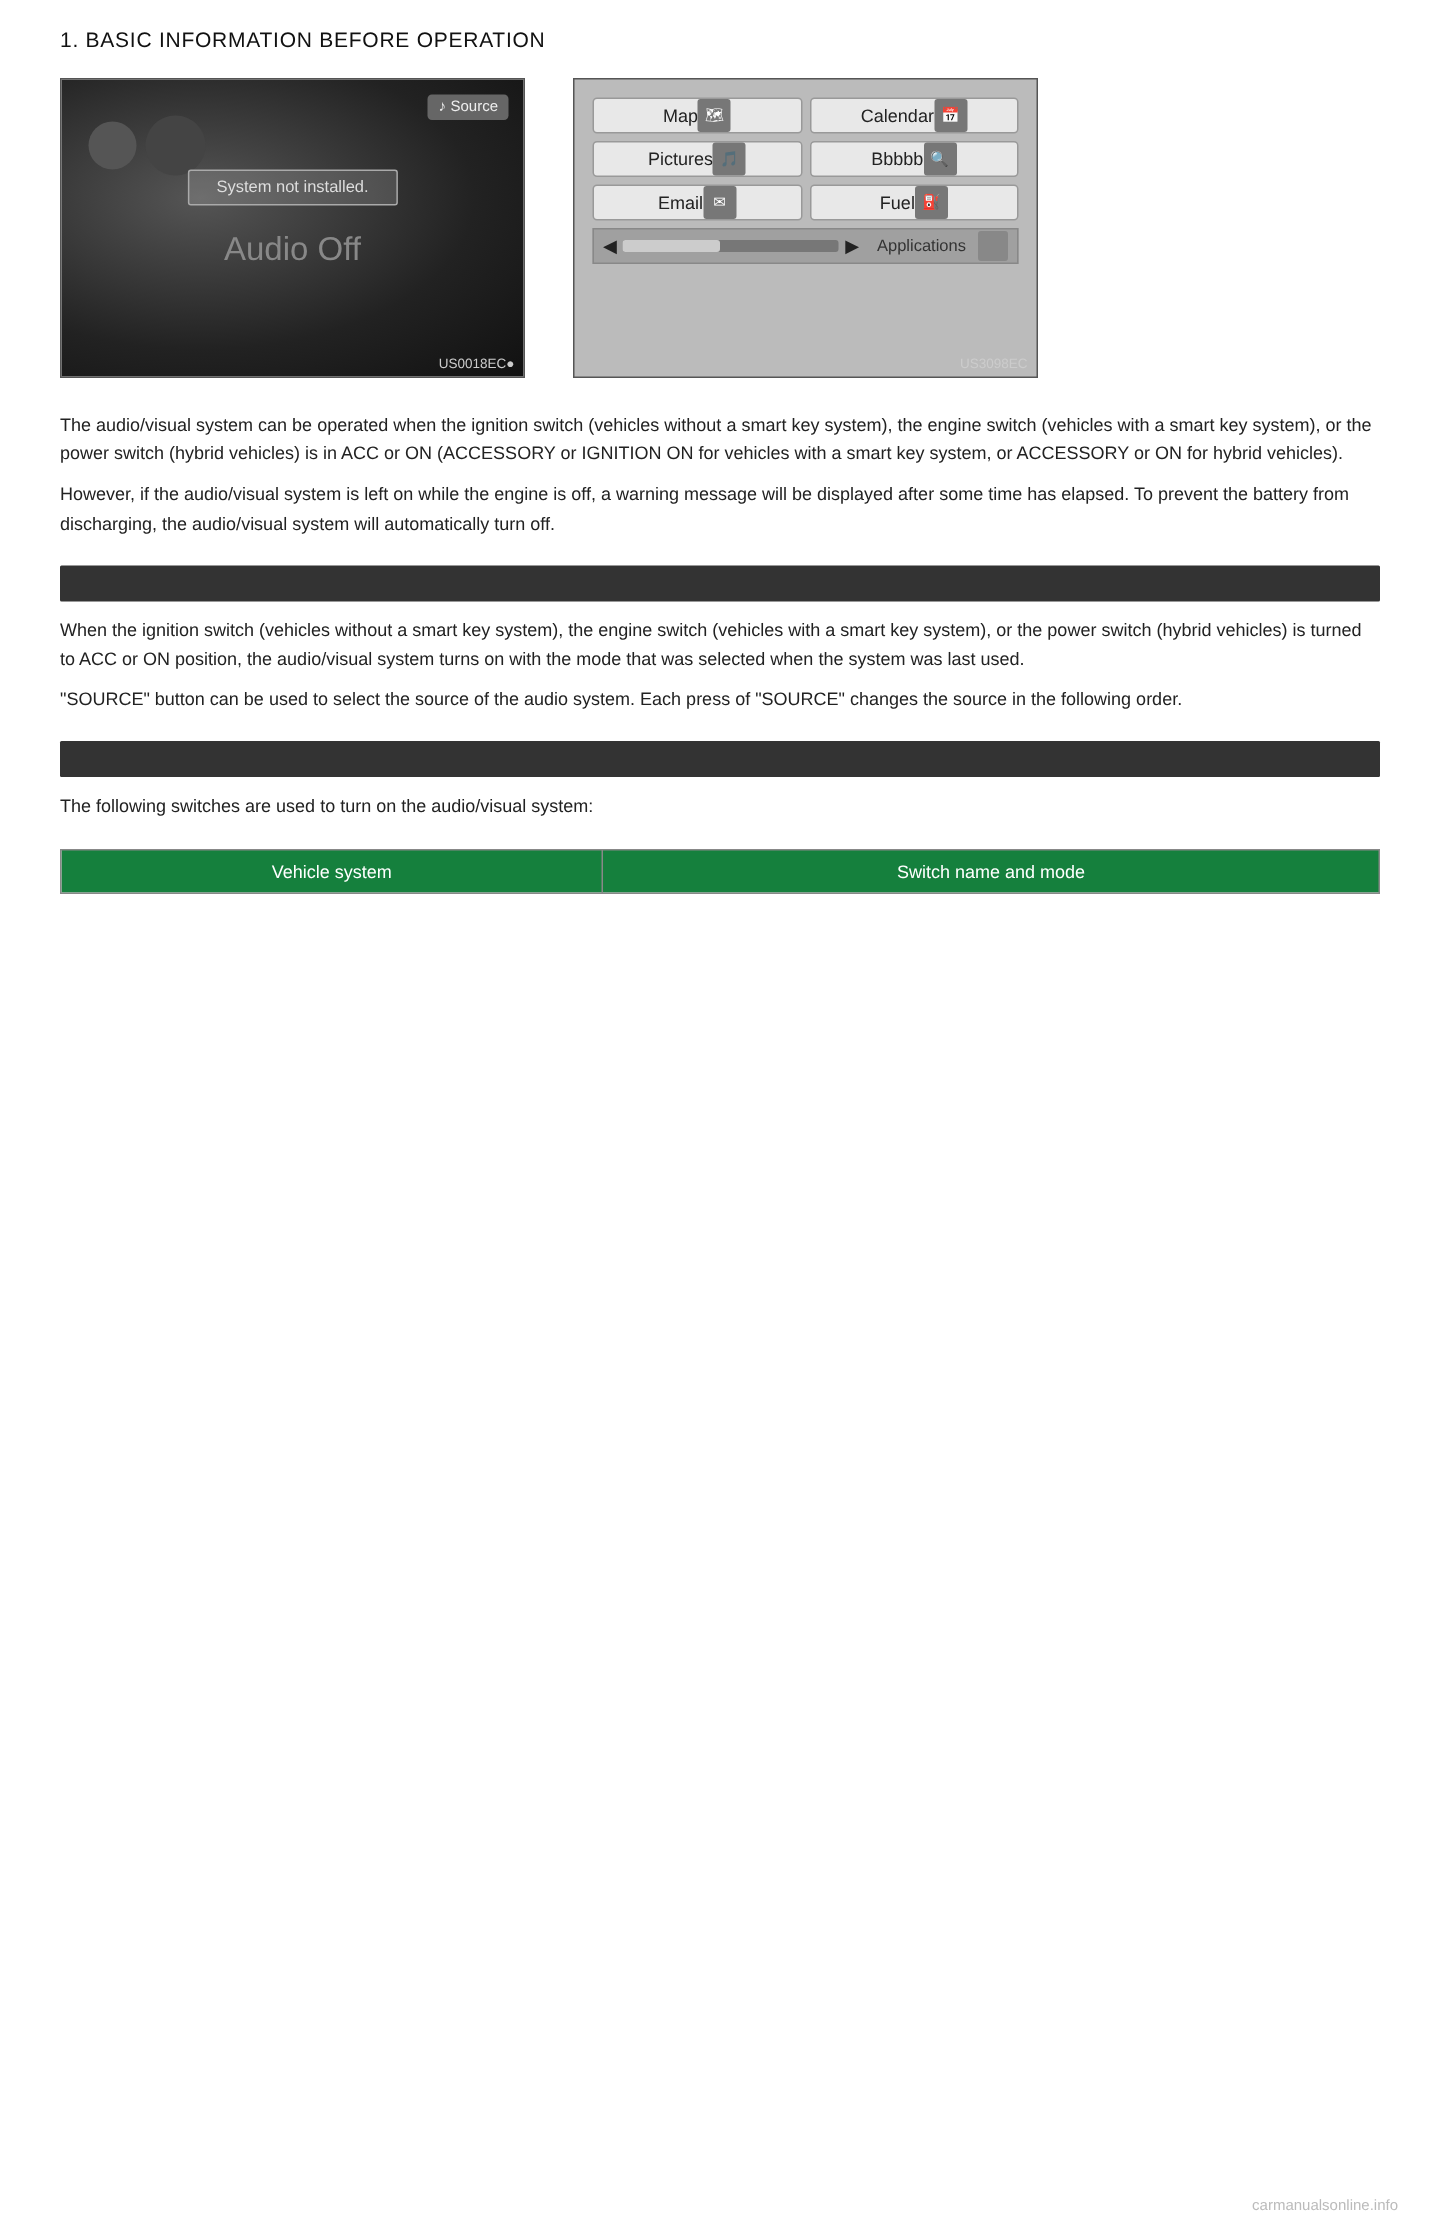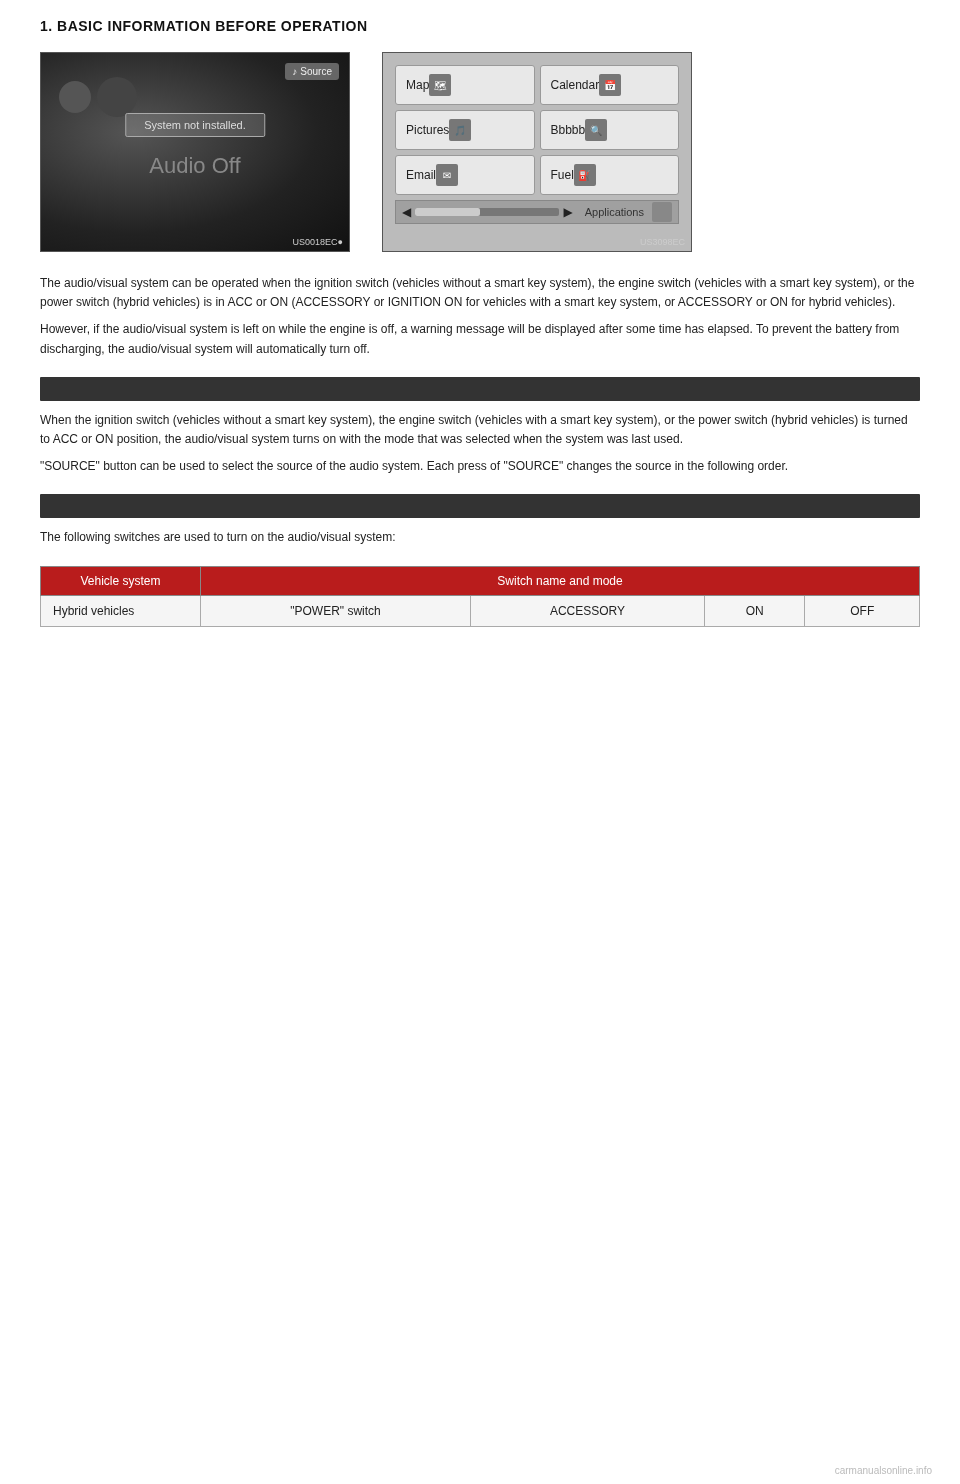--- a/index.html
+++ b/index.html
@@ -7,21 +7,21 @@
       width: 960px;
       min-height: 1484px;
       background: #fff;
       font-family: Arial, sans-serif;
       font-size: 13px;
       color: #222;
       padding: 18px 40px 40px 40px;
     }
     .page-title {
       font-size: 14px;
-      font-weight: bold;
+      font-weight: normal;
       letter-spacing: 0.5px;
       margin-bottom: 18px;
       color: #111;
     }
     .screenshots-row {
       display: flex;
       gap: 32px;
       margin-bottom: 22px;
       margin-top: 10px;
     }
@@ -81,25 +81,25 @@
       color: #888;
       font-size: 22px;
       white-space: nowrap;
     }
     .app-tile {
       background: #e8e8e8;
       border: 1px solid #999;
       border-radius: 3px;
       display: flex;
       align-items: center;
-      justify-content: flex-start;
+      justify-content: center;
       padding: 6px 10px;
       font-size: 12px;
       color: #222;
-      height: 40px;
+      height: 24px;
     }
     .app-icon {
       width: 22px;
       height: 22px;
       background: #888;
       border-radius: 2px;
       display: flex;
       align-items: center;
       justify-content: center;
     }
@@ -124,21 +124,21 @@
     }
 
     
     .vehicle-table {
       width: 100%;
       border-collapse: collapse;
       margin-top: 18px;
       margin-bottom: 18px;
     }
     .vehicle-table th {
-      background: #b91c1c;
+      background: #15803d;
       color: #fff;
       font-size: 12px;
       font-weight: normal;
       padding: 7px 12px;
       border: 1px solid #888;
       text-align: center;
     }
     .vehicle-table td {
       border: 1px solid #aaa;
       padding: 8px 12px;
@@ -286,23 +286,16 @@
 </p>
 
 <table class="vehicle-table">
   <thead>
     <tr>
       <th>Vehicle system</th>
       <th colspan="4">Switch name and mode</th>
     </tr>
   </thead>
   <tbody>
-    <tr>
-      <td>Hybrid vehicles</td>
-      <td>"POWER" switch</td>
-      <td>ACCESSORY</td>
-      <td>ON</td>
-      <td>OFF</td>
-    </tr>
   </tbody>
 </table>
 
 <div class="footer-watermark">carmanualsonline.info</div>
 
 </body></html>

